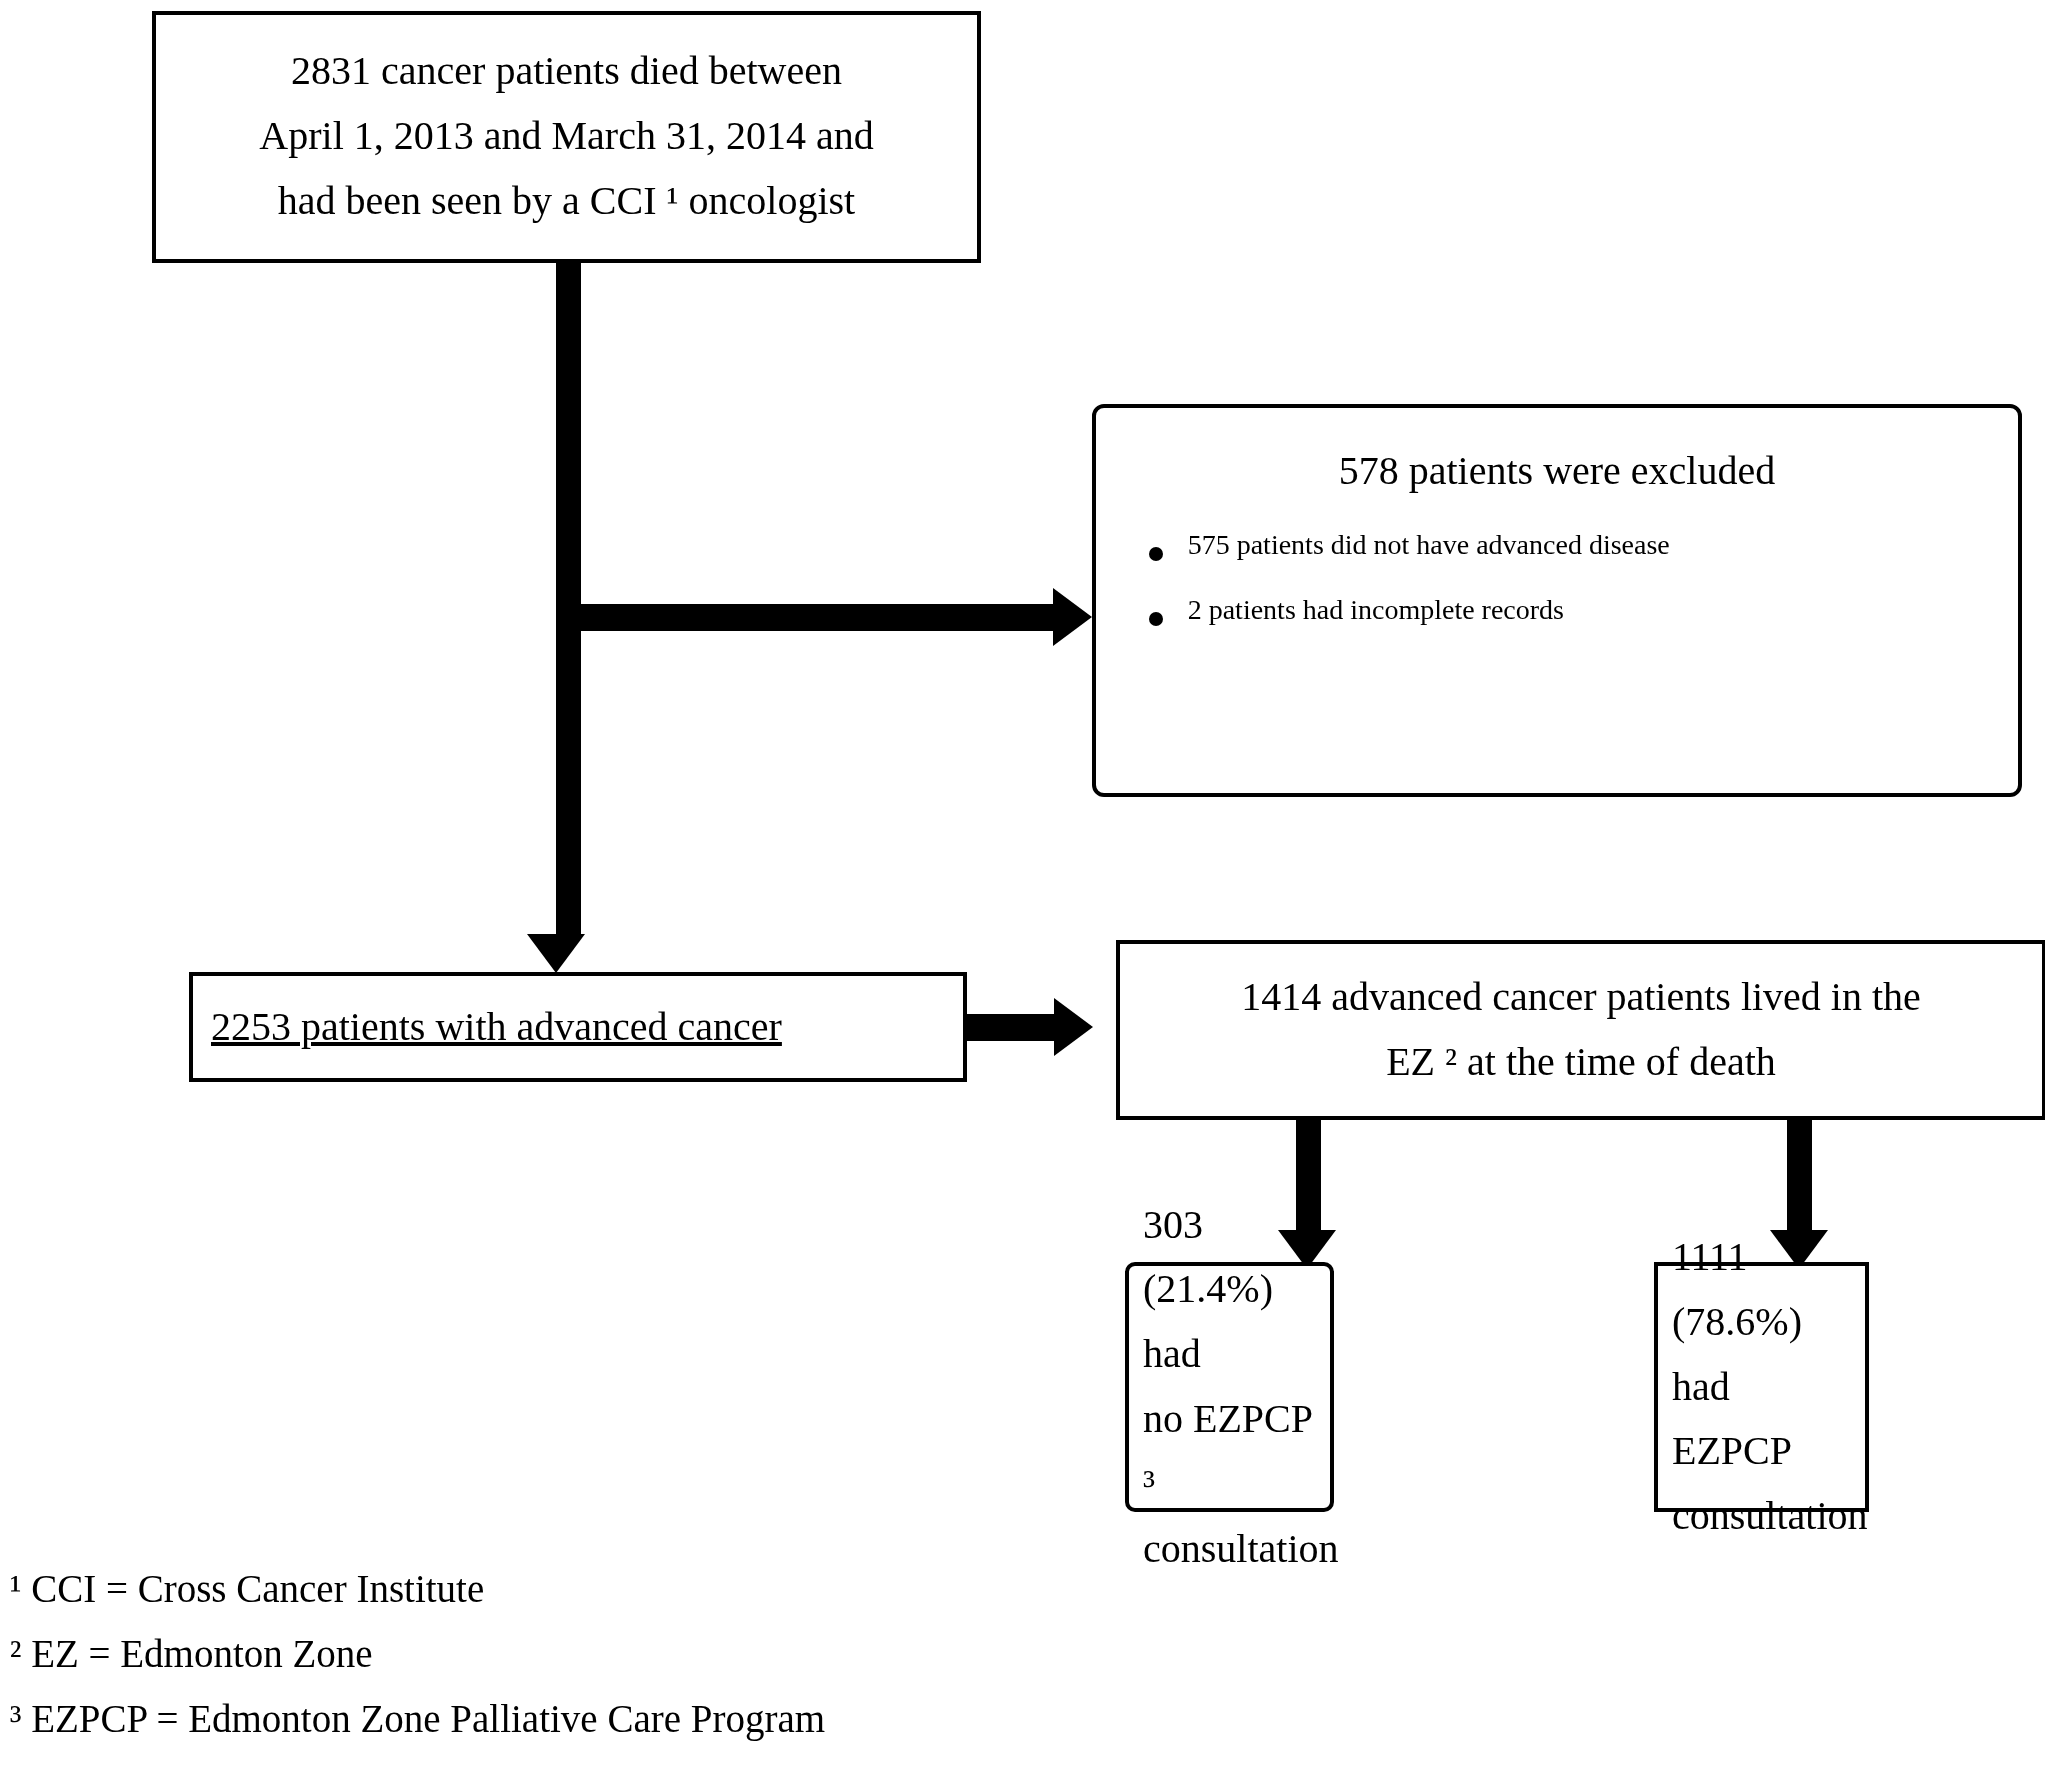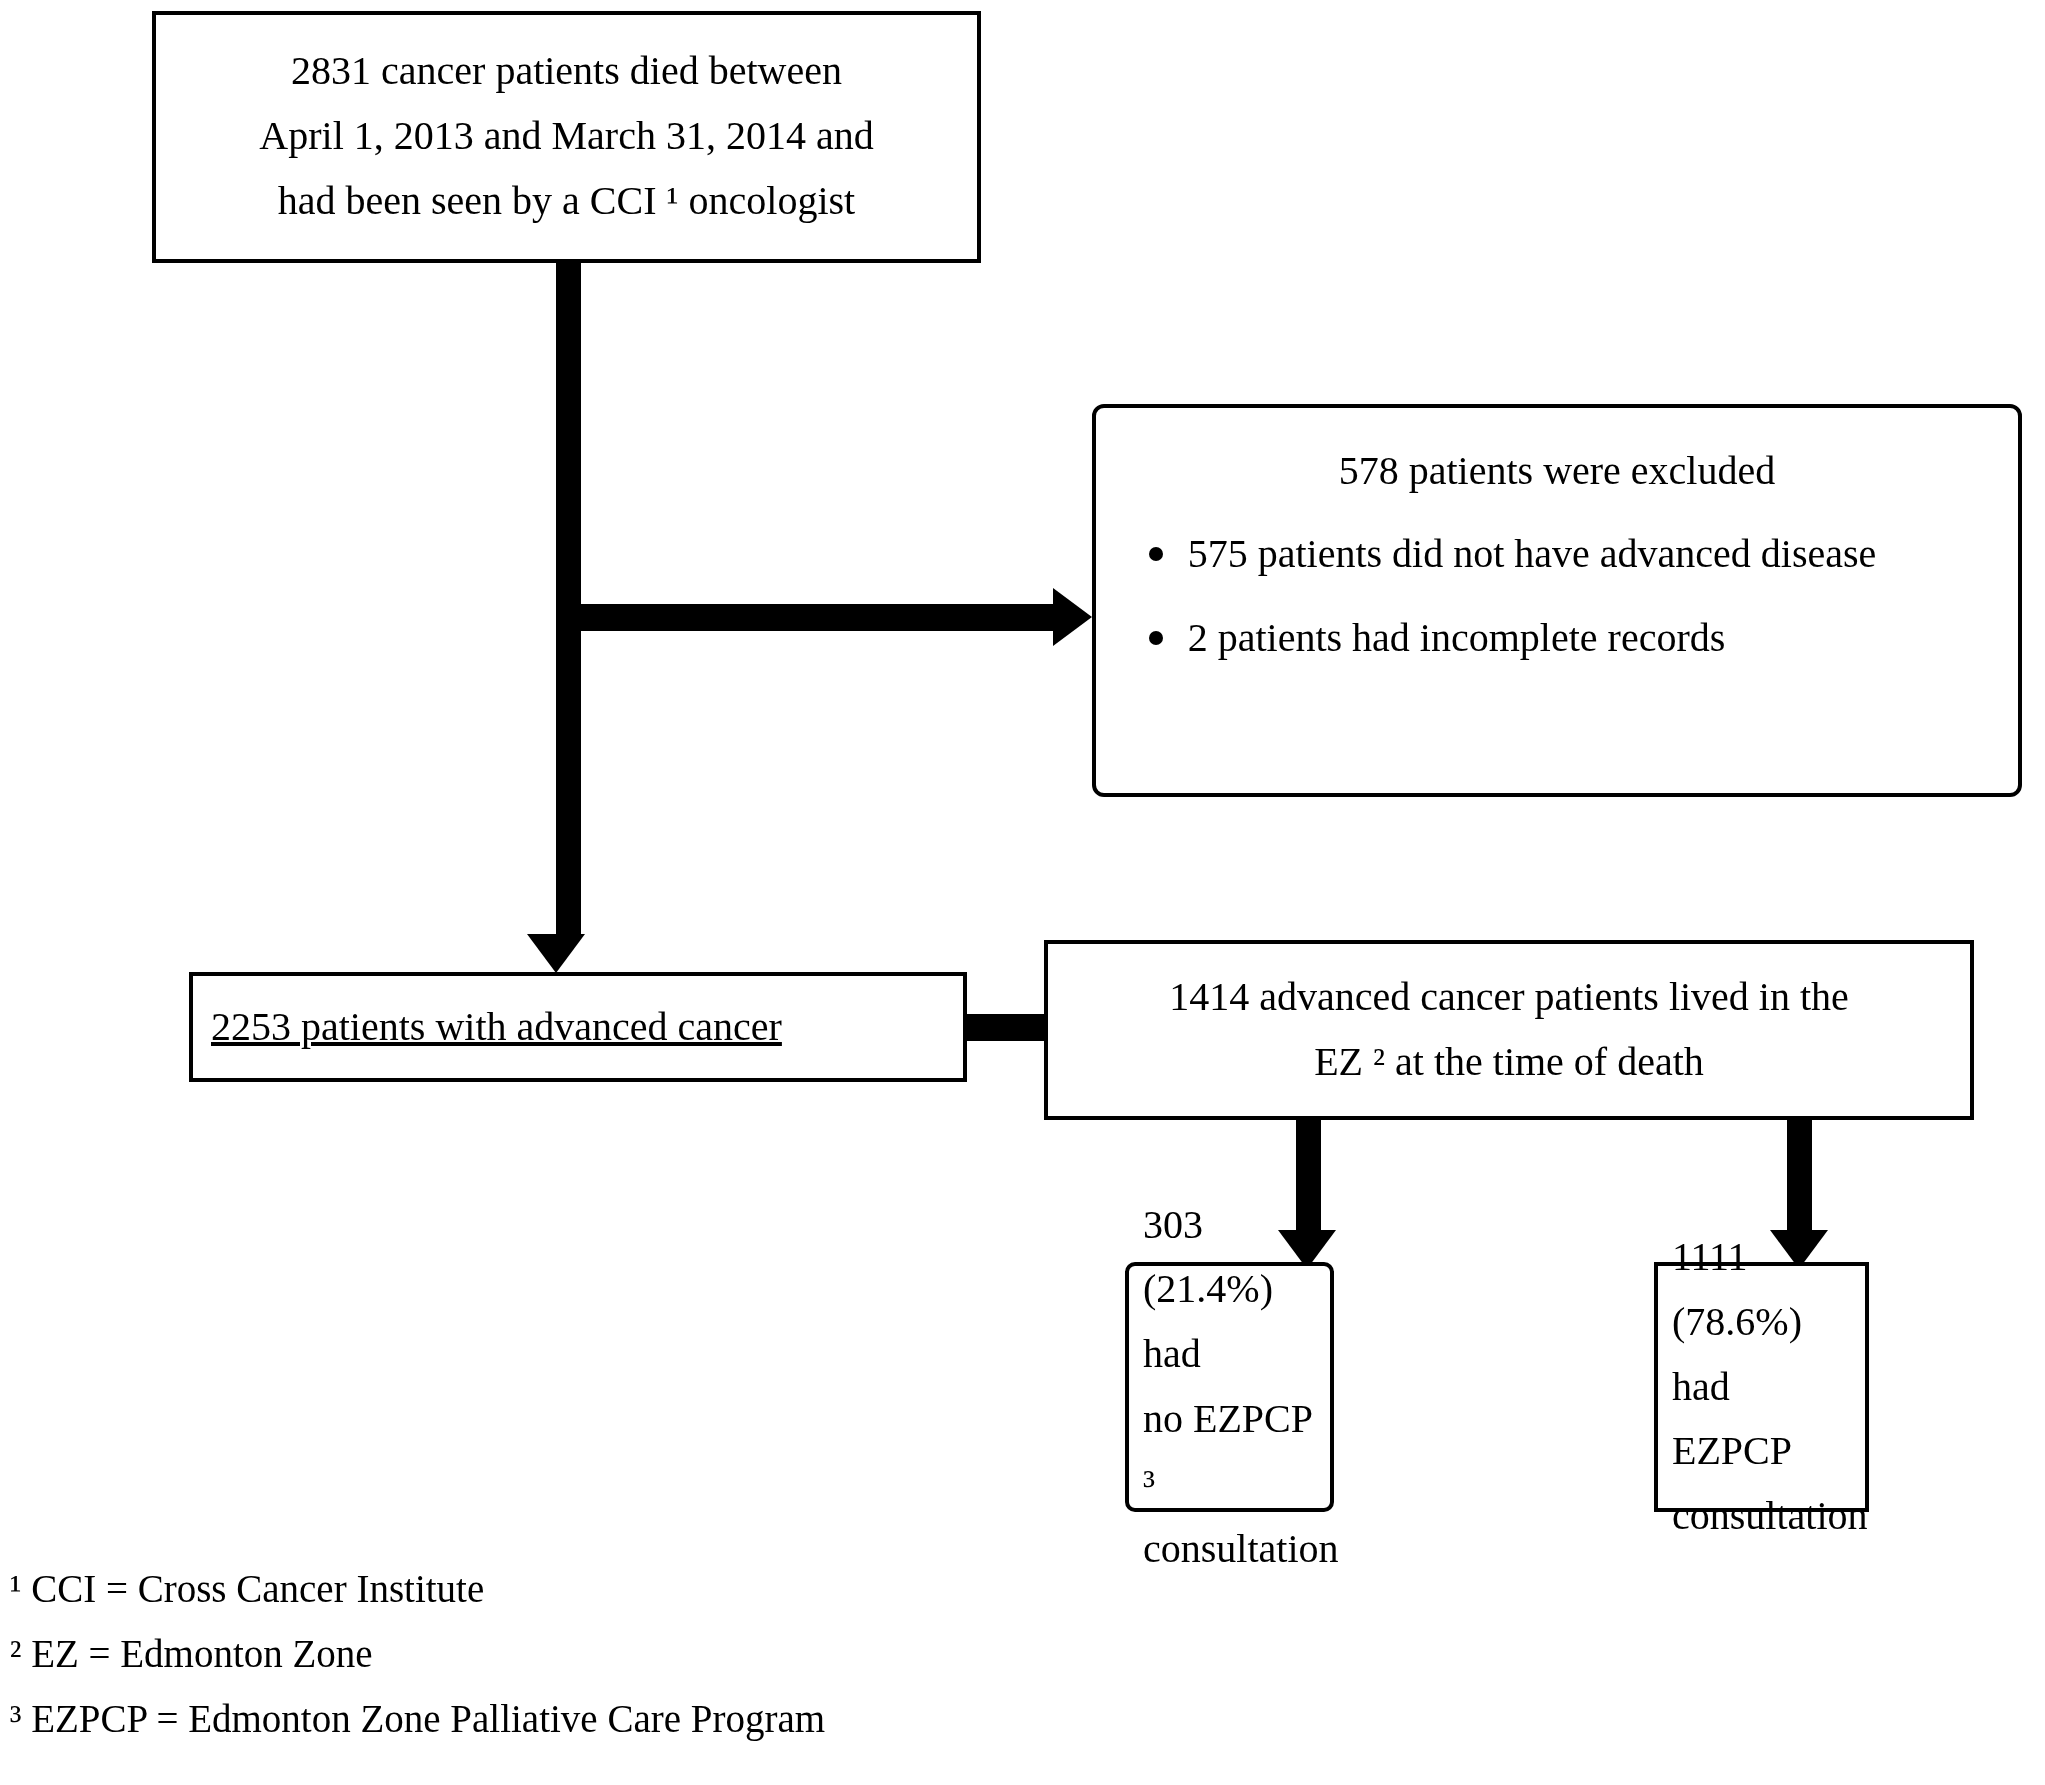--- a/index.html
+++ b/index.html
@@ -57,21 +57,21 @@
     line-height: 1.6;
     margin-top: 31px;
   }
   .bullet-list {
     list-style: none;
     margin: 0;
     padding: 0;
   }
   .bullet-item {
     position: relative;
-    font-size: 40px;
+    font-size: 28px;
     line-height: 1.62;
     padding-left: 81px;
     margin-top: 19.3px;
   }
   .bullet-item .dot {
     position: absolute;
     left: 42px;
     top: 25px;
     width: 14px;
     height: 14px;
@@ -82,21 +82,21 @@
   
   #box-advanced {
     left: 189px; top: 972px;
     width: 778px; height: 110px;
     padding: 0 18px;
     text-decoration: underline;
   }
 
   
   #box-ez {
-    left: 1044px; top: 940px;
+    left: 1116px; top: 940px;
     width: 930px; height: 180px;
     padding: 0 32px;
   }
 
   
   #box-no-consult {
     left: 1125px; top: 1262px;
     width: 209px; height: 250px;
     padding: 0 14px;
     border-radius: 10px;

